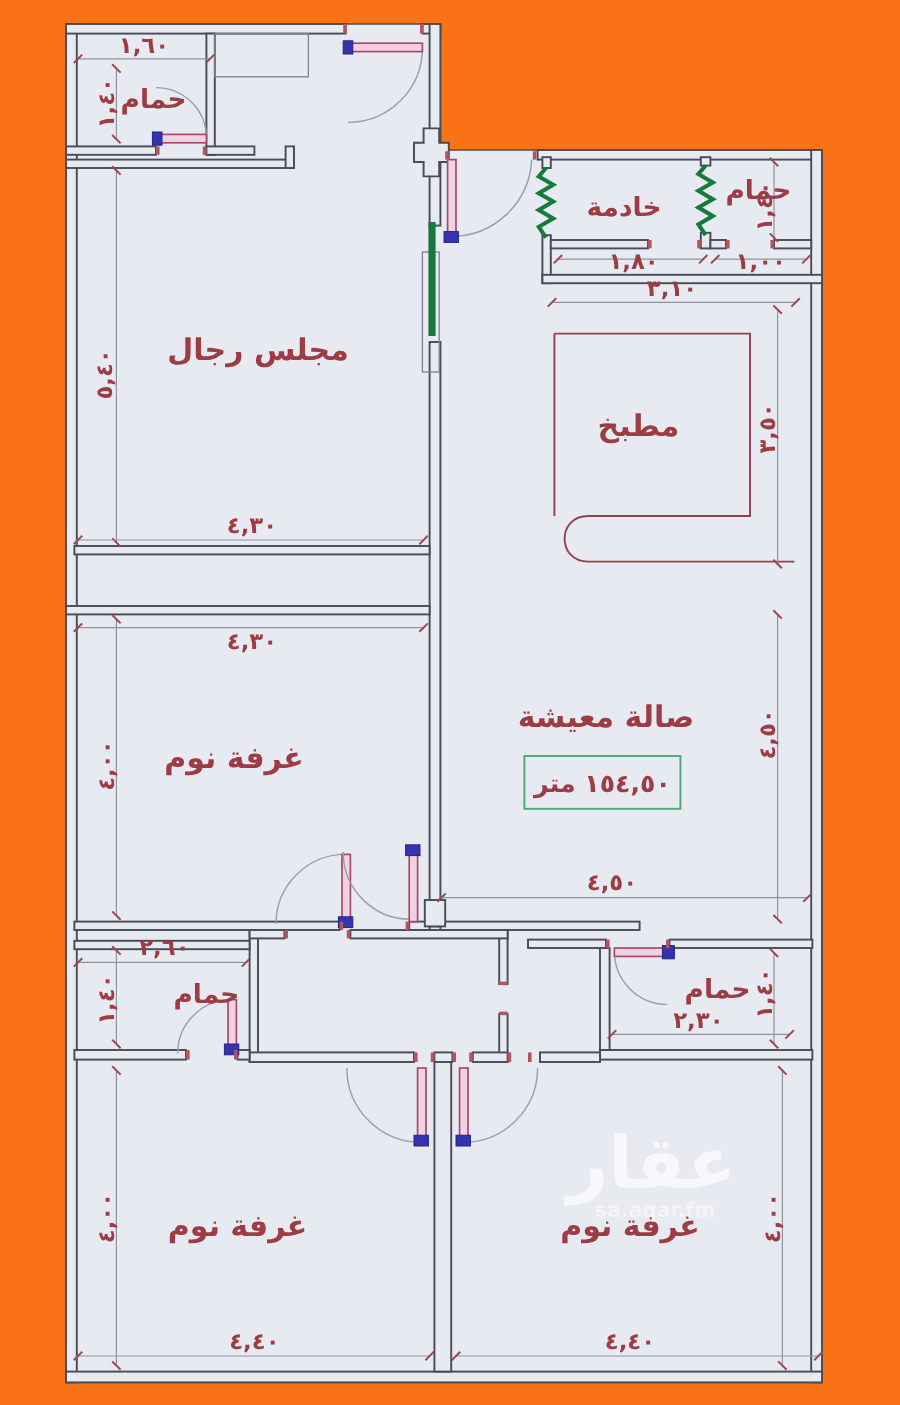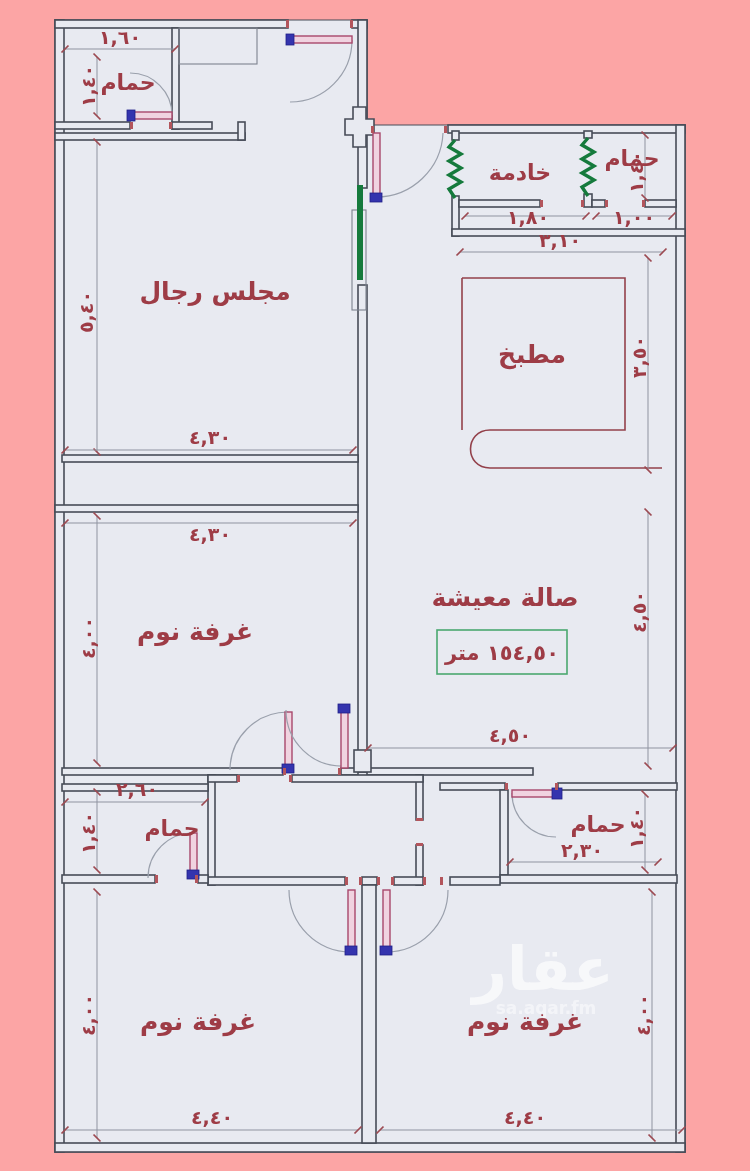--- a/index.html
+++ b/index.html
@@ -1,16 +1,16 @@
 <!DOCTYPE html>
 <html lang="ar"><head>
 <meta charset="utf-8">
 <style>
   html,body{margin:0;padding:0;background:#ffffff;}
-  .stage{position:relative;width:750px;height:1171px;background:#fca5a5;overflow:hidden;
+  .stage{position:relative;width:750px;height:1171px;background:#f97316;overflow:hidden;
          font-family:"DejaVu Sans","Liberation Sans",sans-serif;}
   svg{position:absolute;left:0;top:0;}
   .wall{fill:#e8eaf1;stroke:#474c58;stroke-width:1.6;}
   .wall-thin{fill:none;stroke:#7d828e;stroke-width:1.1;}
   .floor{fill:#e8eaf1;stroke:#474c58;stroke-width:1.2;}
   .arc{fill:none;stroke:#9aa0ac;stroke-width:1.2;}
   .leaf{fill:#f0d3e0;stroke:#a8486c;stroke-width:1.4;}
   .hinge{fill:#3434ae;stroke:#202088;stroke-width:0.8;}
   .thresh{fill:#b3555c;}
   .dim{stroke:#8f93a0;stroke-width:1;}

